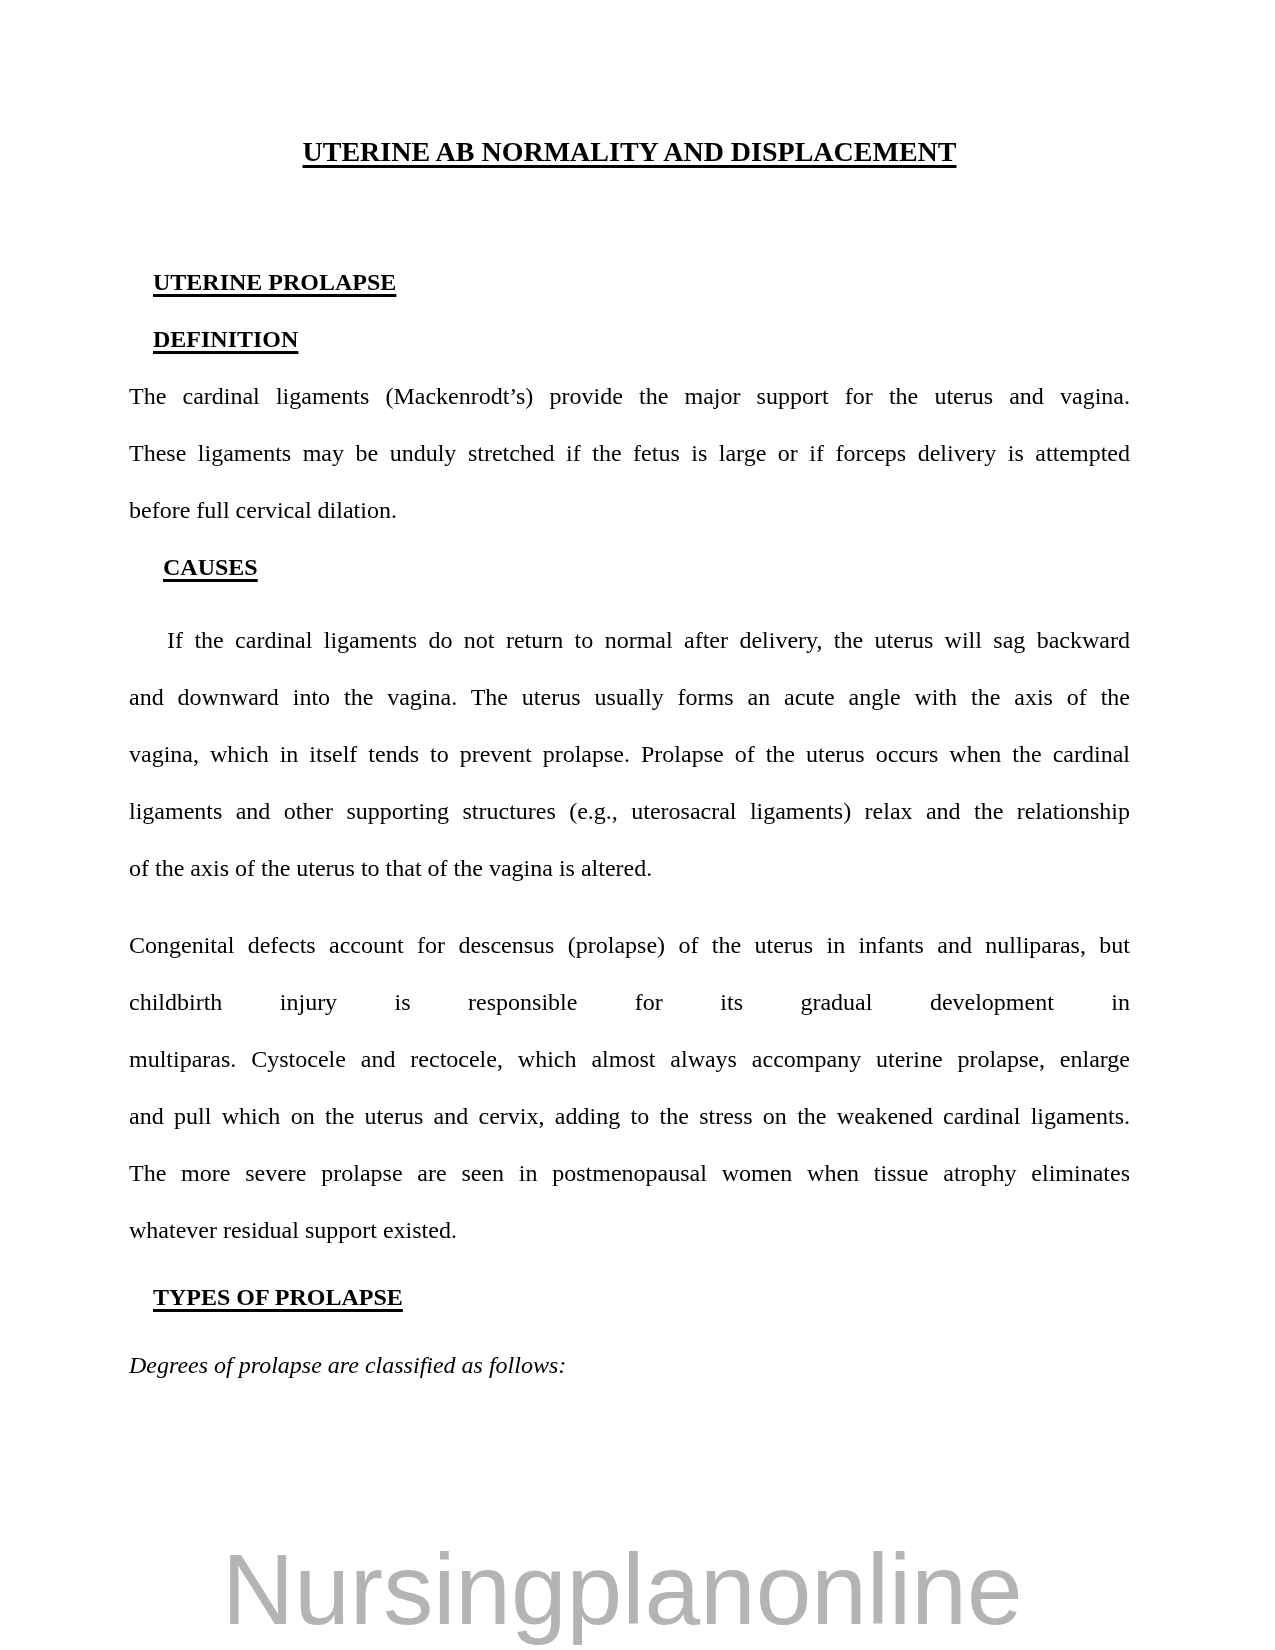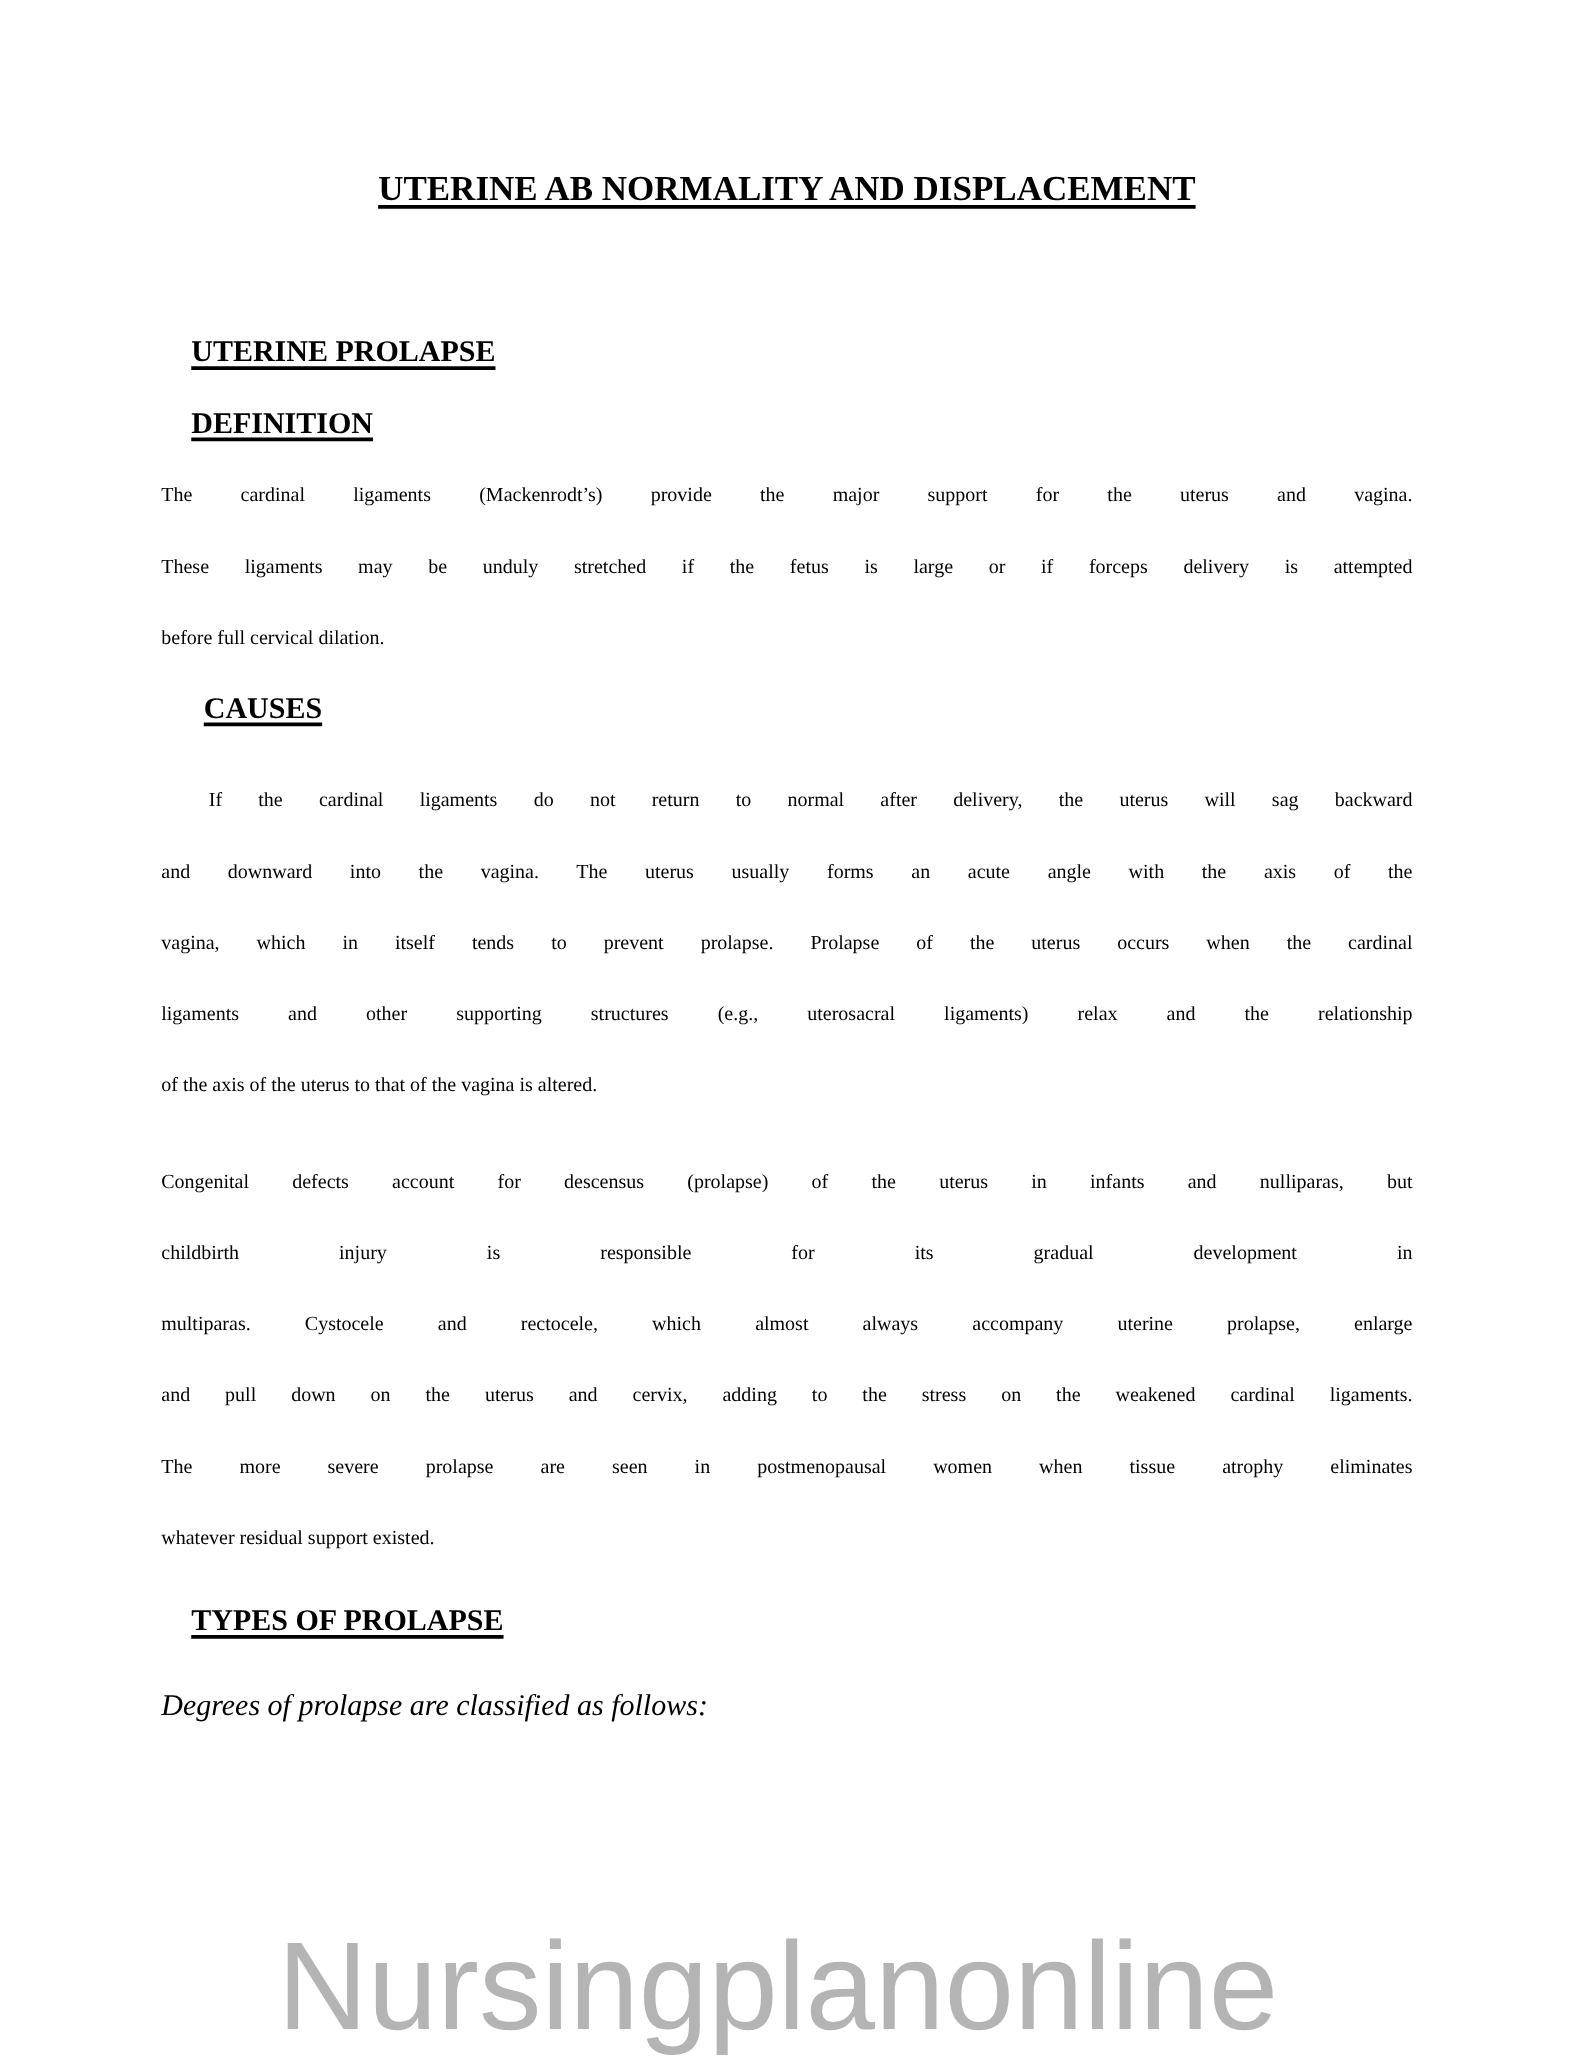--- a/index.html
+++ b/index.html
@@ -34,21 +34,21 @@
     font-size: 24px;
     line-height: 57px;
     height: 57px;
     white-space: nowrap;
   }
   .heading-row {
     font-weight: bold;
     margin-left: 24px;
   }
   .para .line {
-    font-size: 16px;
+    font-size: 24px;
     line-height: 57px;
     height: 57px;
     text-align: justify;
     text-align-last: justify;
   }
   .para .line.last {
     text-align: right;
     text-align-last: left;
   }
   .para .line.indent { text-indent: 38px; }
@@ -102,21 +102,21 @@
         <div class="line">and downward into the vagina. The uterus usually forms an acute angle with the axis of the</div>
         <div class="line">vagina, which in itself tends to prevent prolapse. Prolapse of the uterus occurs when the cardinal</div>
         <div class="line">ligaments and other supporting structures (e.g., uterosacral ligaments) relax and the relationship</div>
         <div class="line last">of the axis of the uterus to that of the vagina is altered.</div>
       </div>
 
     <div class="para mt-para3">
         <div class="line">Congenital defects account for descensus (prolapse) of the uterus in infants and nulliparas, but</div>
         <div class="line">childbirth injury is responsible for its gradual development in</div>
         <div class="line">multiparas. Cystocele and rectocele, which almost always accompany uterine prolapse, enlarge</div>
-        <div class="line">and pull down on the uterus and cervix, adding to the stress on the weakened cardinal ligaments.</div>
+        <div class="line">and pull which on the uterus and cervix, adding to the stress on the weakened cardinal ligaments.</div>
         <div class="line">The more severe prolapse are seen in postmenopausal women when tissue atrophy eliminates</div>
         <div class="line last">whatever residual support existed.</div>
       </div>
 
     <div class="row heading-row mt-types">
       <span class="u">TYPES OF PROLAPSE</span>
     </div>
 
     <div class="row mt-degrees">Degrees of prolapse are classified as follows:</div>
 

